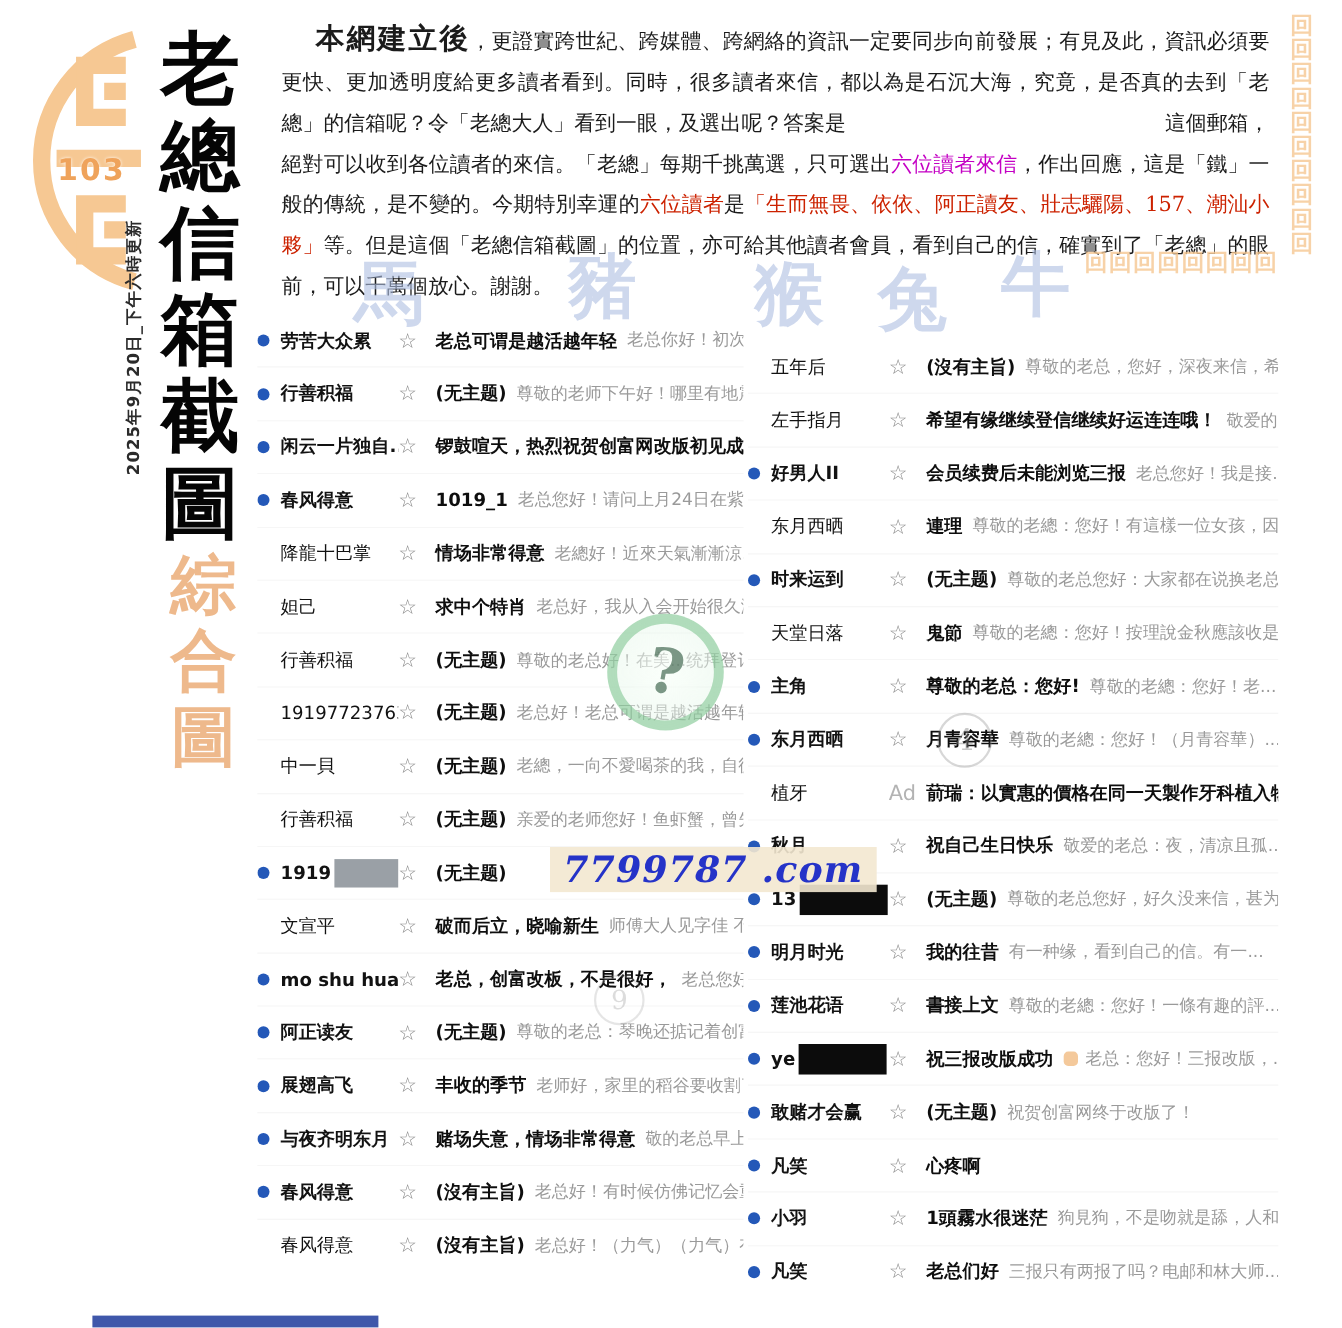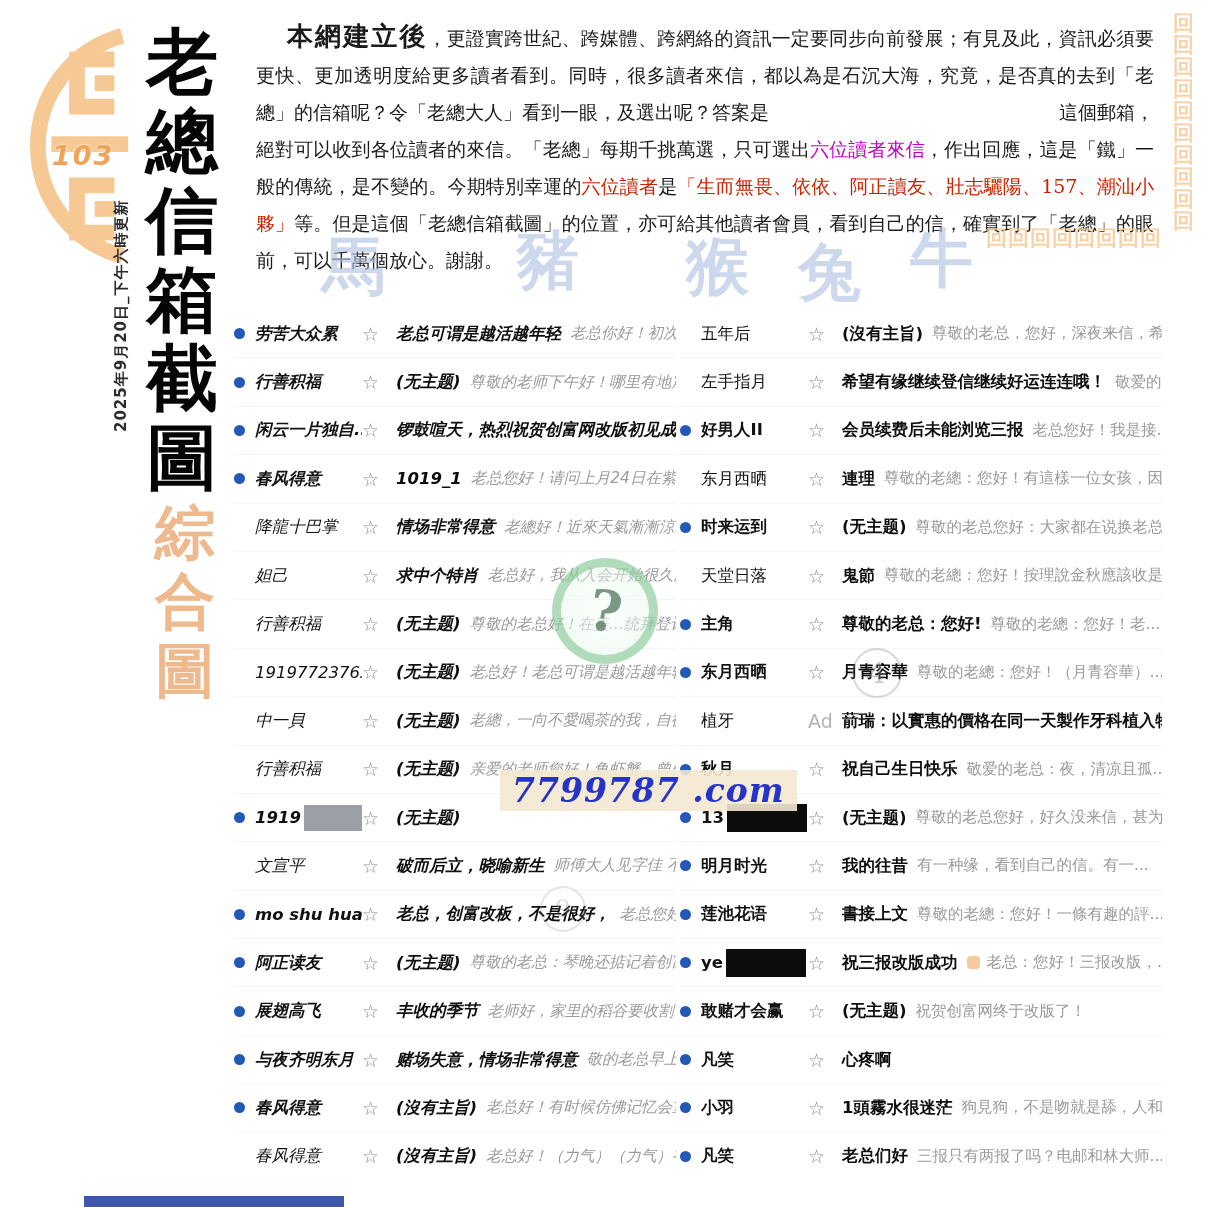--- a/index.html
+++ b/index.html
@@ -1,20 +1,20 @@
 <!DOCTYPE html>
 <html style="--orange: #f6c893; --lightorange: #eeb98c; --zodiac: #aebfe2; --dotblue: #2458b8; --magenta: #c400c4; --red: #cc2200; --wmblue: #2533c8; --barblue: #3f57aa;"><head>
 <meta charset="utf-8">
 <style>
   html,body{margin:0;padding:0;background:#fff;}
   .page{position:relative;width:1220px;height:1207px;background:#ffffff;overflow:hidden;
         font-family:"DejaVu Sans",sans-serif;color:#1a1a1a;}
 
   
-  .logo{position:absolute;left:18px;top:24px;width:118px;height:244px;font-style:italic;}
+  .logo{position:absolute;left:18px;top:24px;width:118px;height:244px;}
   .logo svg{width:100%;height:100%;}
   .logo-number{position:absolute;left:34px;top:116px;font-size:27px;font-weight:bold;
                color:#efa35b;letter-spacing:2px;text-shadow:0 0 3px #fff;}
 
   
   .v-title{position:absolute;left:146px;top:22px;display:flex;flex-direction:column;align-items:center;}
   .v-title div{font-family:"DejaVu Serif",serif;font-weight:bold;font-size:72px;line-height:79px;color:#050505;}
   .v-subtitle{position:absolute;left:155px;top:498px;display:flex;flex-direction:column;align-items:center;}
   .v-subtitle div{font-family:"DejaVu Serif",serif;font-weight:bold;font-size:60px;line-height:69px;color:var(--lightorange);}
   .date-note{position:absolute;left:112px;top:432px;transform:rotate(-90deg);transform-origin:0 0;
@@ -34,21 +34,21 @@
              color:var(--orange);font-size:21px;line-height:22px;font-weight:bold;opacity:.8;}
   .meander-h{position:absolute;left:986px;top:224px;display:flex;color:var(--orange);
              font-size:21px;letter-spacing:1px;font-weight:bold;opacity:.8;}
 
   
   .zodiac span{position:absolute;font-family:"DejaVu Serif",serif;font-weight:bold;font-size:63px;
                color:var(--zodiac);opacity:.6;filter:blur(.6px);}
 
   
   .mail-col{position:absolute;}
-  .col-left{left:234px;top:310px;width:442px;font-style:italic;}
+  .col-left{left:234px;top:286px;width:442px;}
   .col-right{left:680px;top:310px;width:482px;}
   .mail-row{display:flex;align-items:center;height:47.4px;overflow:hidden;white-space:nowrap;
             border-top:1px solid rgba(140,140,140,.08);cursor:pointer;}
   .mail-row:first-child{border-top:none;}
   .dot{width:11px;height:11px;border-radius:50%;background:var(--dotblue);margin-right:10px;flex:none;}
   .dot.off{visibility:hidden;}
   .sender{width:107px;flex:none;font-size:16.5px;color:#121212;overflow:hidden;display:flex;
           align-items:center;gap:3px;}
   .sender.bold{font-weight:bold;}
   .star{width:28px;flex:none;color:#8d8d8d;font-size:19px;margin-right:6px;}

